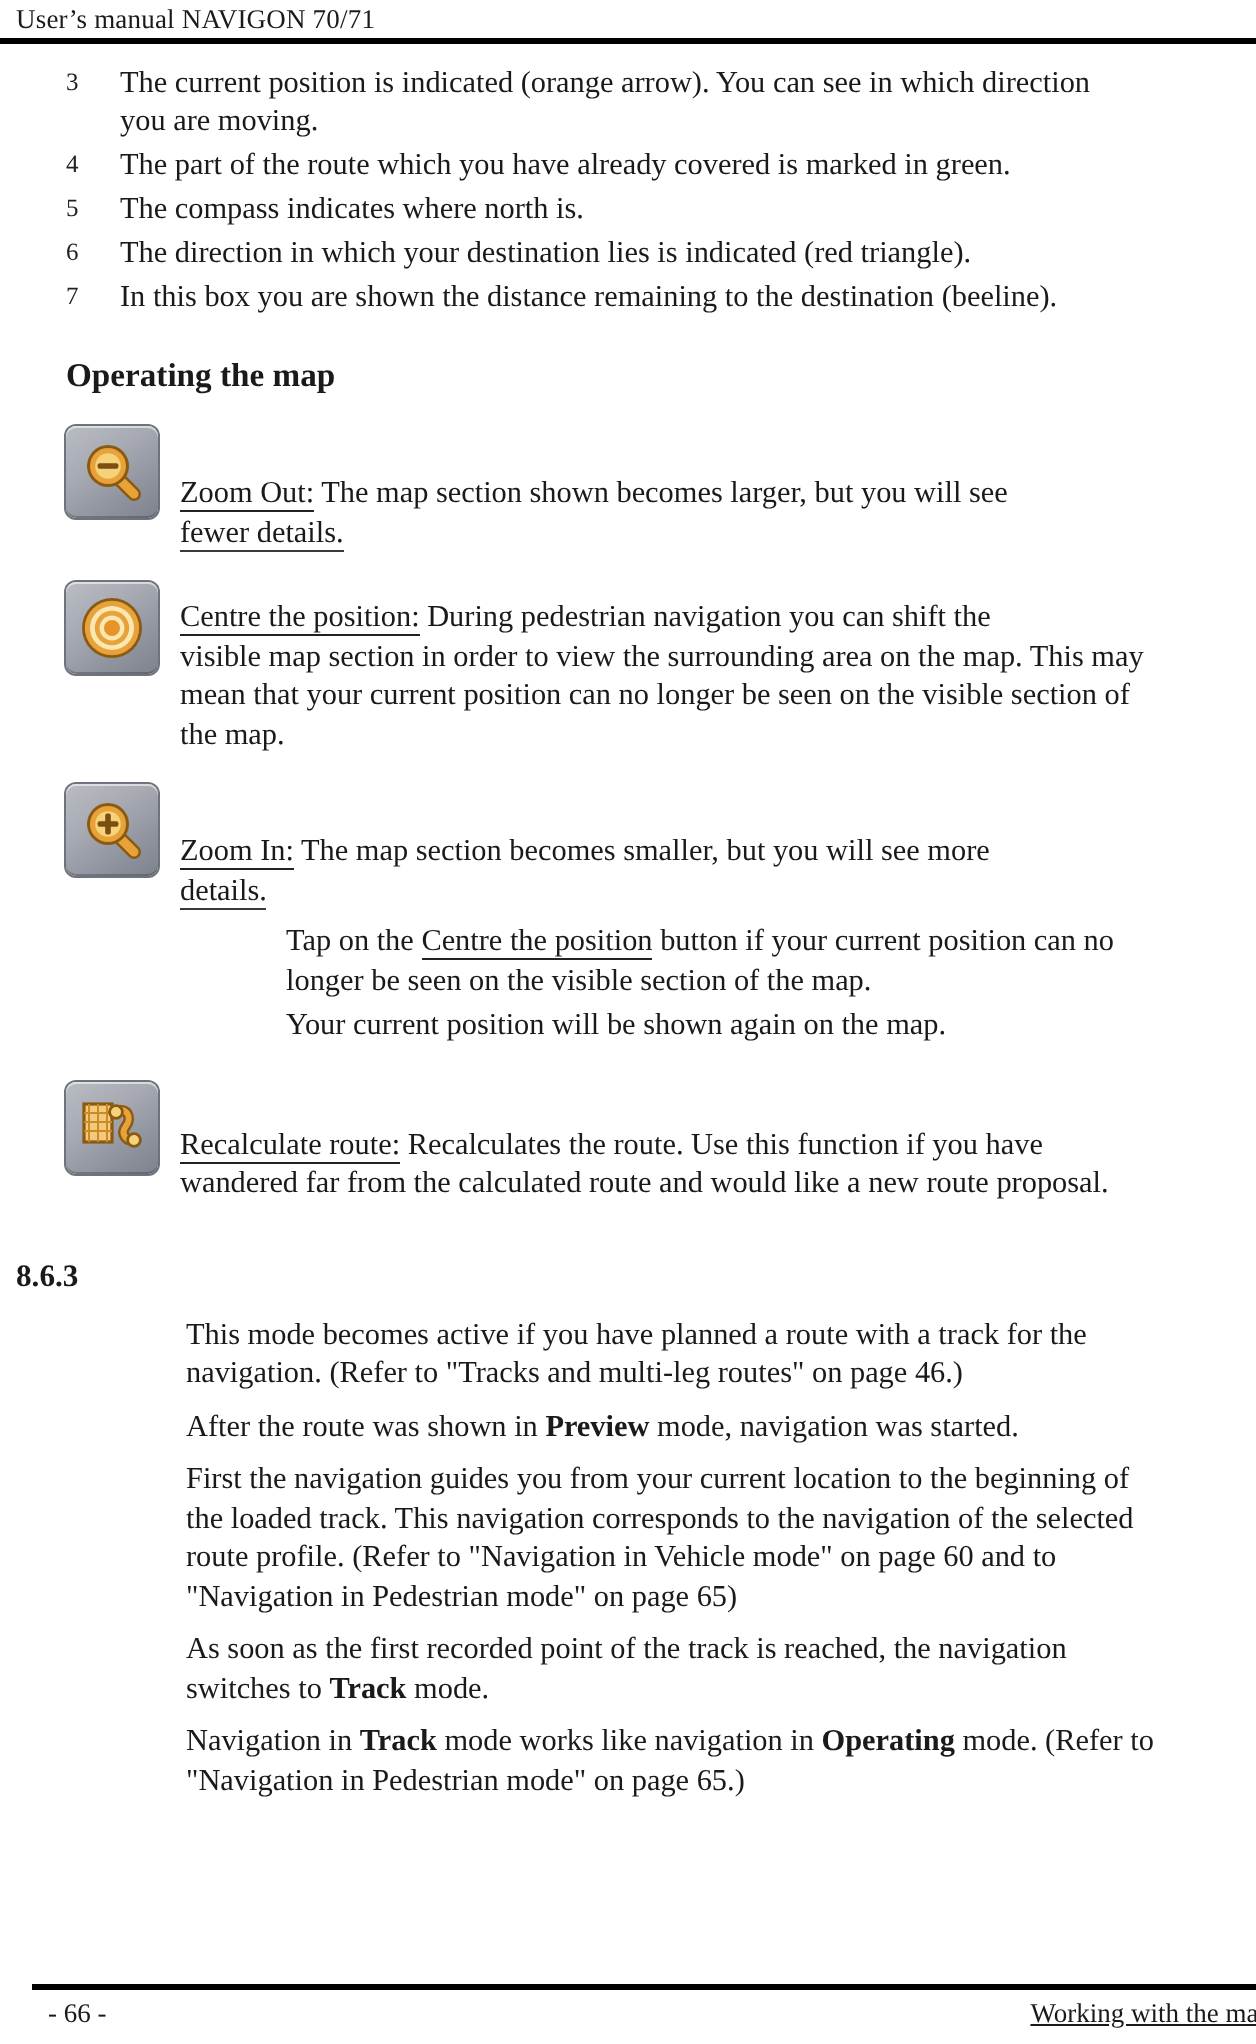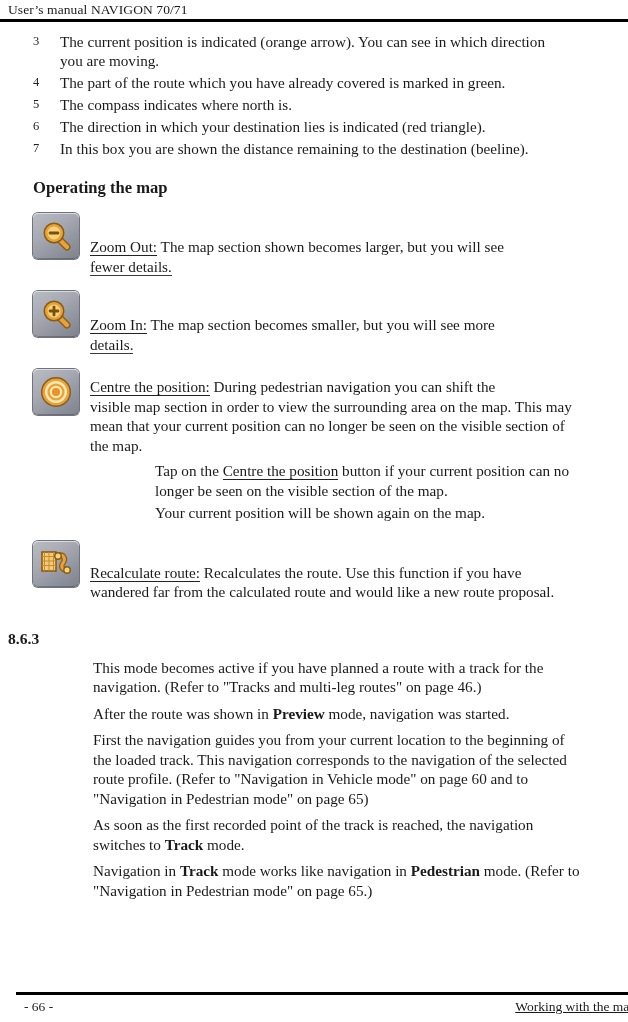--- a/index.html
+++ b/index.html
@@ -120,21 +120,21 @@
     border-bottom: 1px solid #3a3a3a;
   }
 
   
   .steps {
     margin: 6px 0 0 0;
     padding-left: 143px;
     padding-right: 48px;
   }
   .steps p {
-    margin: 0 0 3px 12px;
+    margin: 0 0 3px 0;
     font-size: 15.2px;
     line-height: 19.5px;
   }
 
   
   .h-section {
     position: relative;
     margin-top: 26px;
     display: flex;
   }
@@ -240,20 +240,39 @@
           <circle cx="21" cy="20" r="10.5" fill="#8a5a12"></circle>
           <circle cx="21" cy="20" r="9" fill="#e8a23a"></circle>
           <circle cx="21" cy="20" r="6.4" fill="#f6d27a"></circle>
           <rect x="15.8" y="18.6" width="10.4" height="2.8" rx="1" fill="#7a4f10"></rect>
         </g>
       </svg>
     </div>
     <div class="icon-text t-zoomout">
       <p class="hang"><span class="ul">Zoom Out:</span><span> The map section shown becomes larger, but you will see</span></p>
       <p><span class="ul-thin">fewer details.</span></p>
+    </div>
+  </div>
+
+  <div class="icon-block">
+    <div class="icon-btn" style="top:0">
+      <svg width="46" height="46" viewBox="0 0 46 46">
+        <g>
+          <circle cx="23" cy="23" r="15" fill="#8a5a12"></circle>
+          <circle cx="23" cy="23" r="13.6" fill="#e8a23a"></circle>
+          <circle cx="23" cy="23" r="11" fill="#fbe7b2"></circle>
+          <circle cx="23" cy="23" r="8.6" fill="#e8a23a"></circle>
+          <circle cx="23" cy="23" r="6.2" fill="#fbe7b2"></circle>
+          <circle cx="23" cy="23" r="4" fill="#e8922a"></circle>
+        </g>
+      </svg>
+    </div>
+    <div class="icon-text t-centre">
+      <p class="hang"><span class="ul">Centre the position:</span><span> During pedestrian navigation you can shift the</span></p>
+      <p><span>visible map section in order to view the surrounding area on the map. This may mean that your current position can no longer be seen on the visible section of the map.</span></p>
     </div>
   </div>
 
   <div class="icon-block">
     <div class="icon-btn" style="top:0">
       <svg width="46" height="46" viewBox="0 0 46 46">
         <g>
           <path d="M26 26 L34 34" stroke="#8a5a12" stroke-width="7" stroke-linecap="round" fill="none"></path>
           <path d="M26 26 L34 34" stroke="#e8a23a" stroke-width="4.5" stroke-linecap="round" fill="none"></path>
           <circle cx="21" cy="20" r="10.5" fill="#8a5a12"></circle>
@@ -263,39 +282,20 @@
           <rect x="19.6" y="14.8" width="2.8" height="10.4" rx="1" fill="#7a4f10"></rect>
         </g>
       </svg>
     </div>
     <div class="icon-text t-zoomin">
       <p class="hang"><span class="ul">Zoom In:</span><span> The map section becomes smaller, but you will see more</span></p>
       <p><span class="ul-thin">details.</span></p>
     </div>
   </div>
 
-  <div class="icon-block">
-    <div class="icon-btn" style="top:0">
-      <svg width="46" height="46" viewBox="0 0 46 46">
-        <g>
-          <circle cx="23" cy="23" r="15" fill="#8a5a12"></circle>
-          <circle cx="23" cy="23" r="13.6" fill="#e8a23a"></circle>
-          <circle cx="23" cy="23" r="11" fill="#fbe7b2"></circle>
-          <circle cx="23" cy="23" r="8.6" fill="#e8a23a"></circle>
-          <circle cx="23" cy="23" r="6.2" fill="#fbe7b2"></circle>
-          <circle cx="23" cy="23" r="4" fill="#e8922a"></circle>
-        </g>
-      </svg>
-    </div>
-    <div class="icon-text t-centre">
-      <p class="hang"><span class="ul">Centre the position:</span><span> During pedestrian navigation you can shift the</span></p>
-      <p><span>visible map section in order to view the surrounding area on the map. This may mean that your current position can no longer be seen on the visible section of the map.</span></p>
-    </div>
-  </div>
-
   <div class="steps">
     <p><span>Tap on the </span><span class="ul">Centre the position</span><span> button if your current position can no longer be seen on the visible section of the map.</span></p>
     <p><span>Your current position will be shown again on the map.</span></p>
   </div>
 
   <div class="icon-block" style="margin-top:18px">
     <div class="icon-btn" style="top:0">
       <svg width="46" height="46" viewBox="0 0 46 46">
         <g>
           <rect x="9" y="11" width="14" height="19" fill="#f3c97e" stroke="#8a5a12" stroke-width="1.6"></rect>
@@ -316,21 +316,21 @@
 
   <div class="h-section">
     <div class="h-section-num">8.6.3</div>
   </div>
 
   <div class="body-block">
     <p><span>This mode becomes active if you have planned a route with a track for the navigation. (Refer to "Tracks and multi-leg routes" on page 46.)</span></p>
     <p><span>After the route was shown in </span><b>Preview</b><span> mode, navigation was started.</span></p>
     <p><span>First the navigation guides you from your current location to the beginning of the loaded track. This navigation corresponds to the navigation of the selected route profile. (Refer to "Navigation in Vehicle mode" on page 60 and to "Navigation in Pedestrian mode" on page 65)</span></p>
     <p><span>As soon as the first recorded point of the track is reached, the navigation switches to </span><b>Track</b><span> mode.</span></p>
-    <p><span>Navigation in </span><b>Track</b><span> mode works like navigation in </span><b>Pedestrian</b><span> mode. (Refer to "Navigation in Pedestrian mode" on page 65.)</span></p>
+    <p><span>Navigation in </span><b>Track</b><span> mode works like navigation in </span><b>Operating</b><span> mode. (Refer to "Navigation in Pedestrian mode" on page 65.)</span></p>
   </div>
 
 </div>
 
 <div class="page-footer">
   <div class="footer-rule"></div>
   <div class="footer-left">- 66 -</div>
   <div class="footer-right">Working with the map</div>
 </div>
 

